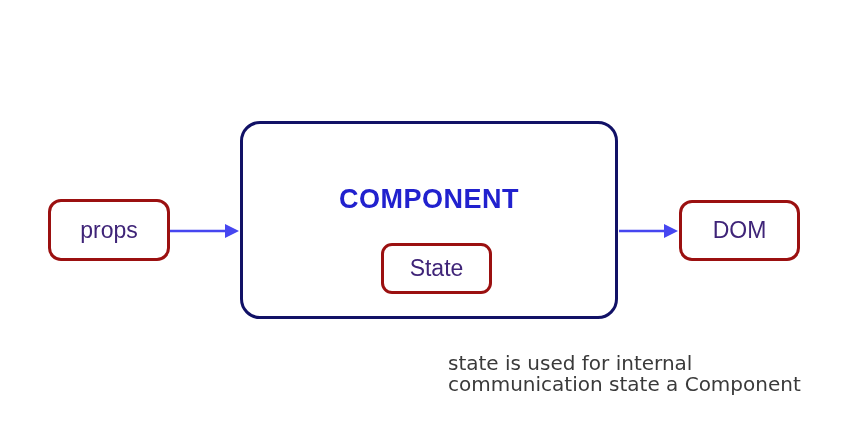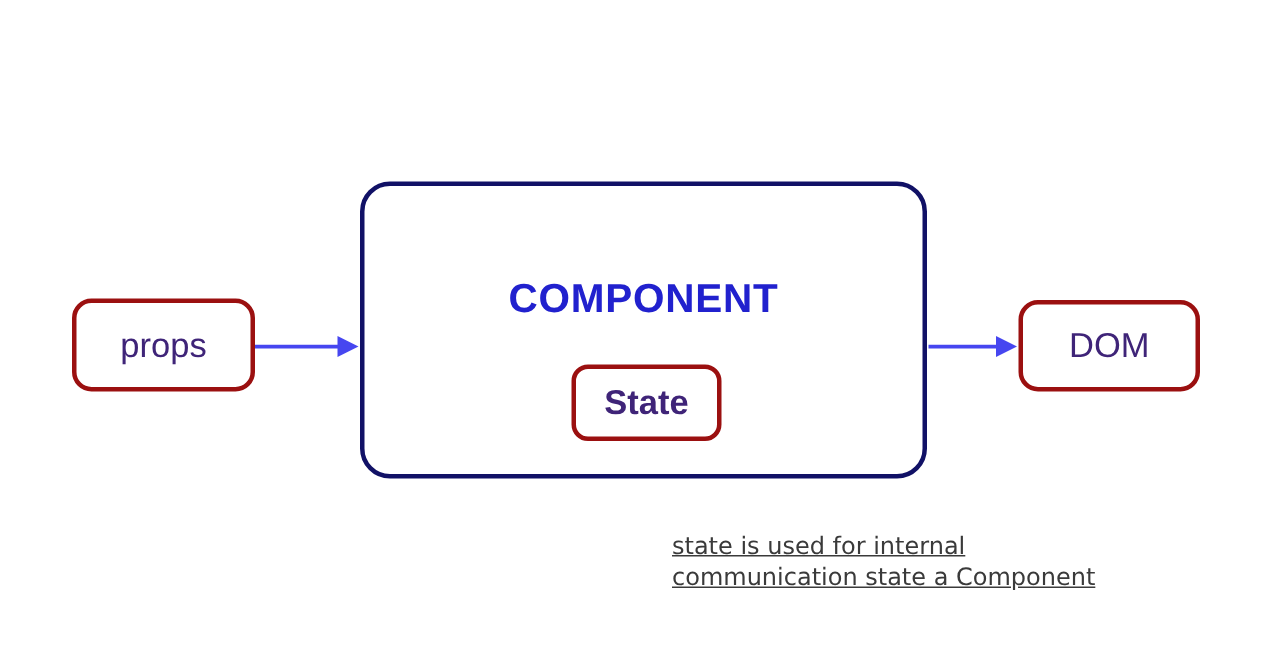--- a/index.html
+++ b/index.html
@@ -43,37 +43,35 @@
   .component-title{
     position:absolute;
     left:0;top:60px;width:100%;
     text-align:center;
     font-size:27px;
     font-weight:bold;
     color:var(--component-text);
     letter-spacing:0.5px;
   }
   .node-state{
-    left:138px;top:119px;width:100px;height:51px;
+    left:138px;top:119px;width:111px;height:51px;
     border-radius:11px;
-    font-weight:bold;
   }
   .arrow{position:absolute;overflow:visible;}
   .arrow-1{left:169px;top:220px;}
   .arrow-2{left:618px;top:220px;}
   .arrow line{stroke:var(--arrow);stroke-width:2.5;}
   .arrow polygon{fill:var(--arrow);}
   .caption{
     position:absolute;
     left:448px;top:353px;
     font-family:"DejaVu Sans",sans-serif;
-    font-size:16px;
+    font-size:20px;
     line-height:21px;
     color:var(--caption-text);
-    text-decoration:underline;
   }
 </style>
 </head>
 <body>
 
 <div class="canvas">
 
   <div class="node node-props">
     <span>props</span>
   </div>

